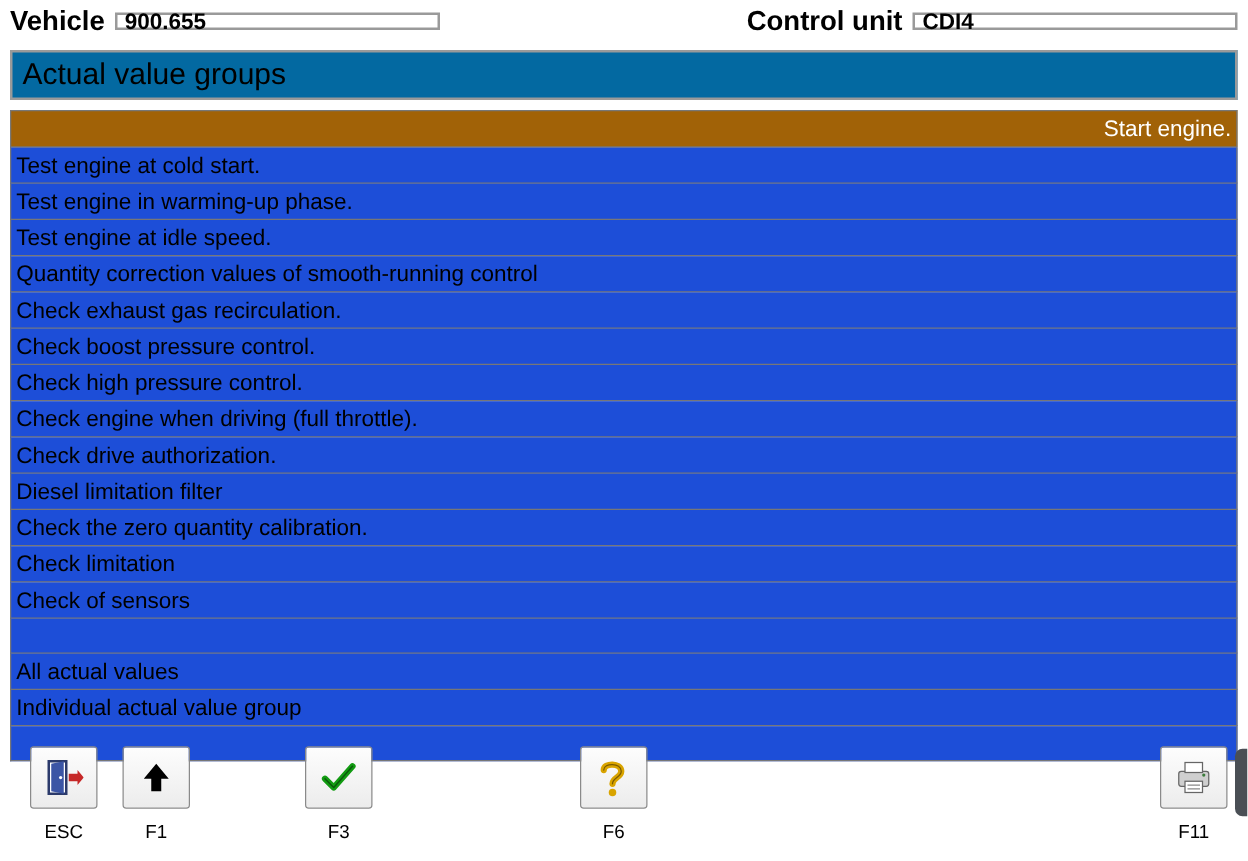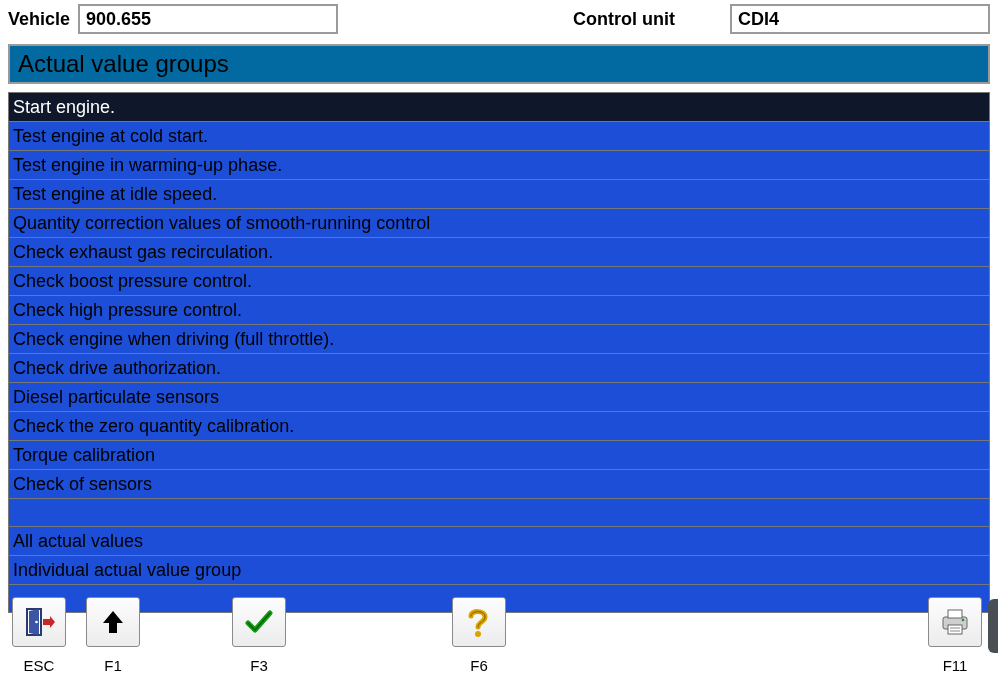--- a/index.html
+++ b/index.html
@@ -14,35 +14,35 @@
     position: relative;
   }
   .top-bar {
     display: flex;
     align-items: center;
     padding: 4px 8px 10px 8px;
     gap: 8px;
   }
   .label {
     font-weight: bold;
-    font-size: 18px;
+    font-size: 22px;
     white-space: nowrap;
   }
   .input-box {
     border: 2px solid #9a9a9a;
     background: #fff;
-    height: 30px;
+    height: 14px;
     font-size: 18px;
     font-weight: bold;
     padding: 2px 6px;
     display: flex;
     align-items: center;
   }
   .vehicle-input { width: 260px; margin-right: auto; }
-  .cu-input { width: 260px; margin-left: 47px; }
+  .cu-input { width: 260px; }
   .header-box {
     margin: 0 8px 0 8px;
     border: 2px solid #9a9a9a;
     background: #0369a1;
     padding: 4px 8px;
     font-size: 24px;
   }
   .list-area {
     margin: 8px 8px 0 8px;
     border: none;
@@ -51,28 +51,29 @@
     border: 1px solid #777;
     border-top: none;
     padding: 2px 4px;
     font-size: 18px;
     line-height: 24px;
     cursor: default;
     background: #1d4ed8;
   }
   .list-area .item:first-child { border-top: 1px solid #777; }
   .item.selected {
-    background: #0f172a;
+    background: #a16207;
     color: #fff;
+    text-align: right;
   }
   .item.empty { height: 28px; }
   .footer {
     position: absolute;
     bottom: 8px;
-    left: 0;
+    left: 12px;
     right: 0;
     padding: 0 8px;
     display: flex;
     align-items: flex-end;
   }
   .fkey {
     width: 62px;
     height: 84px;
     display: flex;
     flex-direction: column;
@@ -123,23 +124,23 @@
     <div class="item selected">Start engine.</div>
     <div class="item">Test engine at cold start.</div>
     <div class="item">Test engine in warming-up phase.</div>
     <div class="item">Test engine at idle speed.</div>
     <div class="item">Quantity correction values of smooth-running control</div>
     <div class="item">Check exhaust gas recirculation.</div>
     <div class="item">Check boost pressure control.</div>
     <div class="item">Check high pressure control.</div>
     <div class="item">Check engine when driving (full throttle).</div>
     <div class="item">Check drive authorization.</div>
-    <div class="item">Diesel particulate sensors</div>
+    <div class="item">Diesel limitation filter</div>
     <div class="item">Check the zero quantity calibration.</div>
-    <div class="item">Torque calibration</div>
+    <div class="item">Check limitation</div>
     <div class="item">Check of sensors</div>
     <div class="item empty"></div>
     <div class="item">All actual values</div>
     <div class="item">Individual actual value group</div>
     <div class="item empty"></div>
   </div>
 
 <div class="footer">
 
   <div class="fkey">

